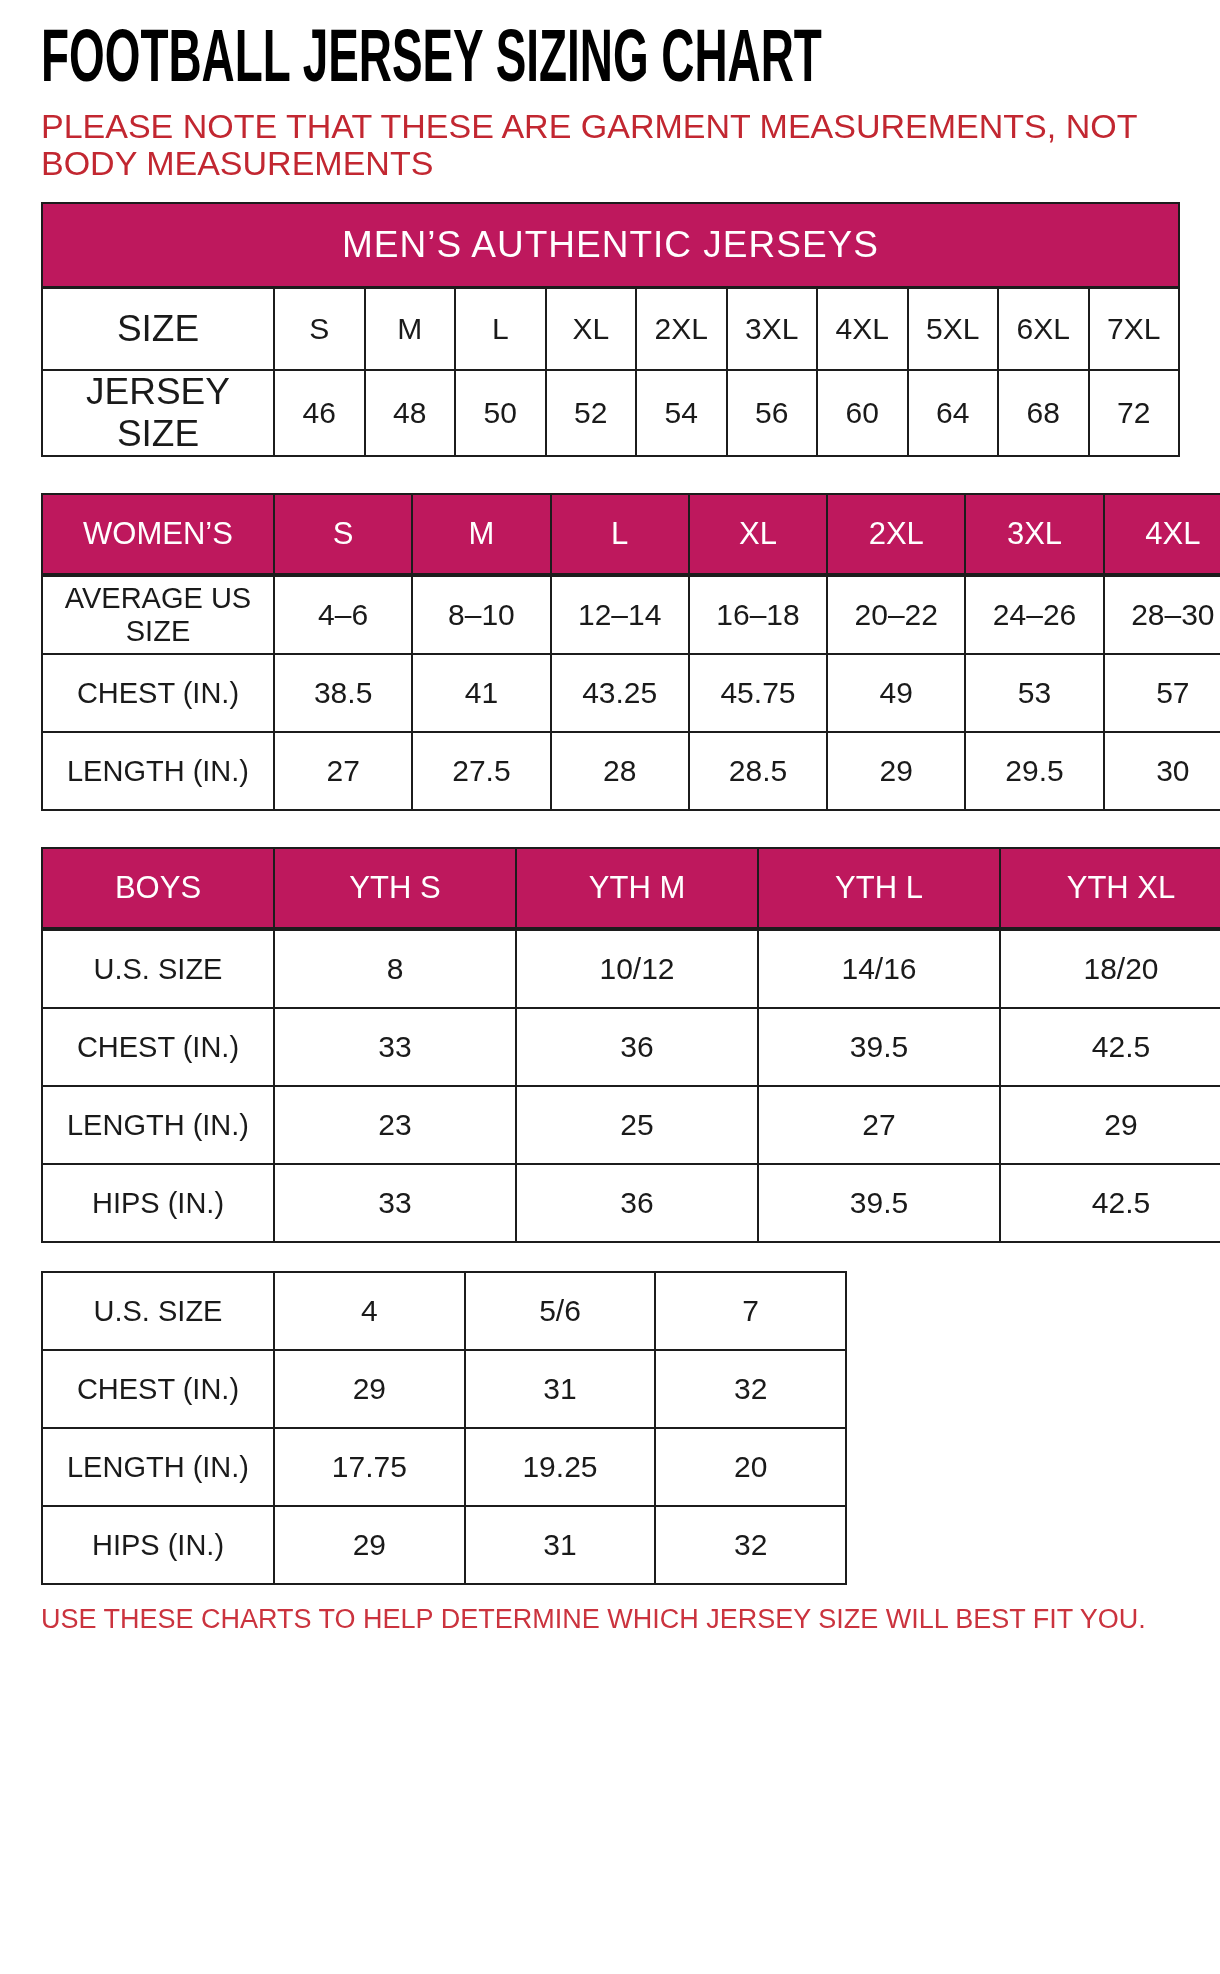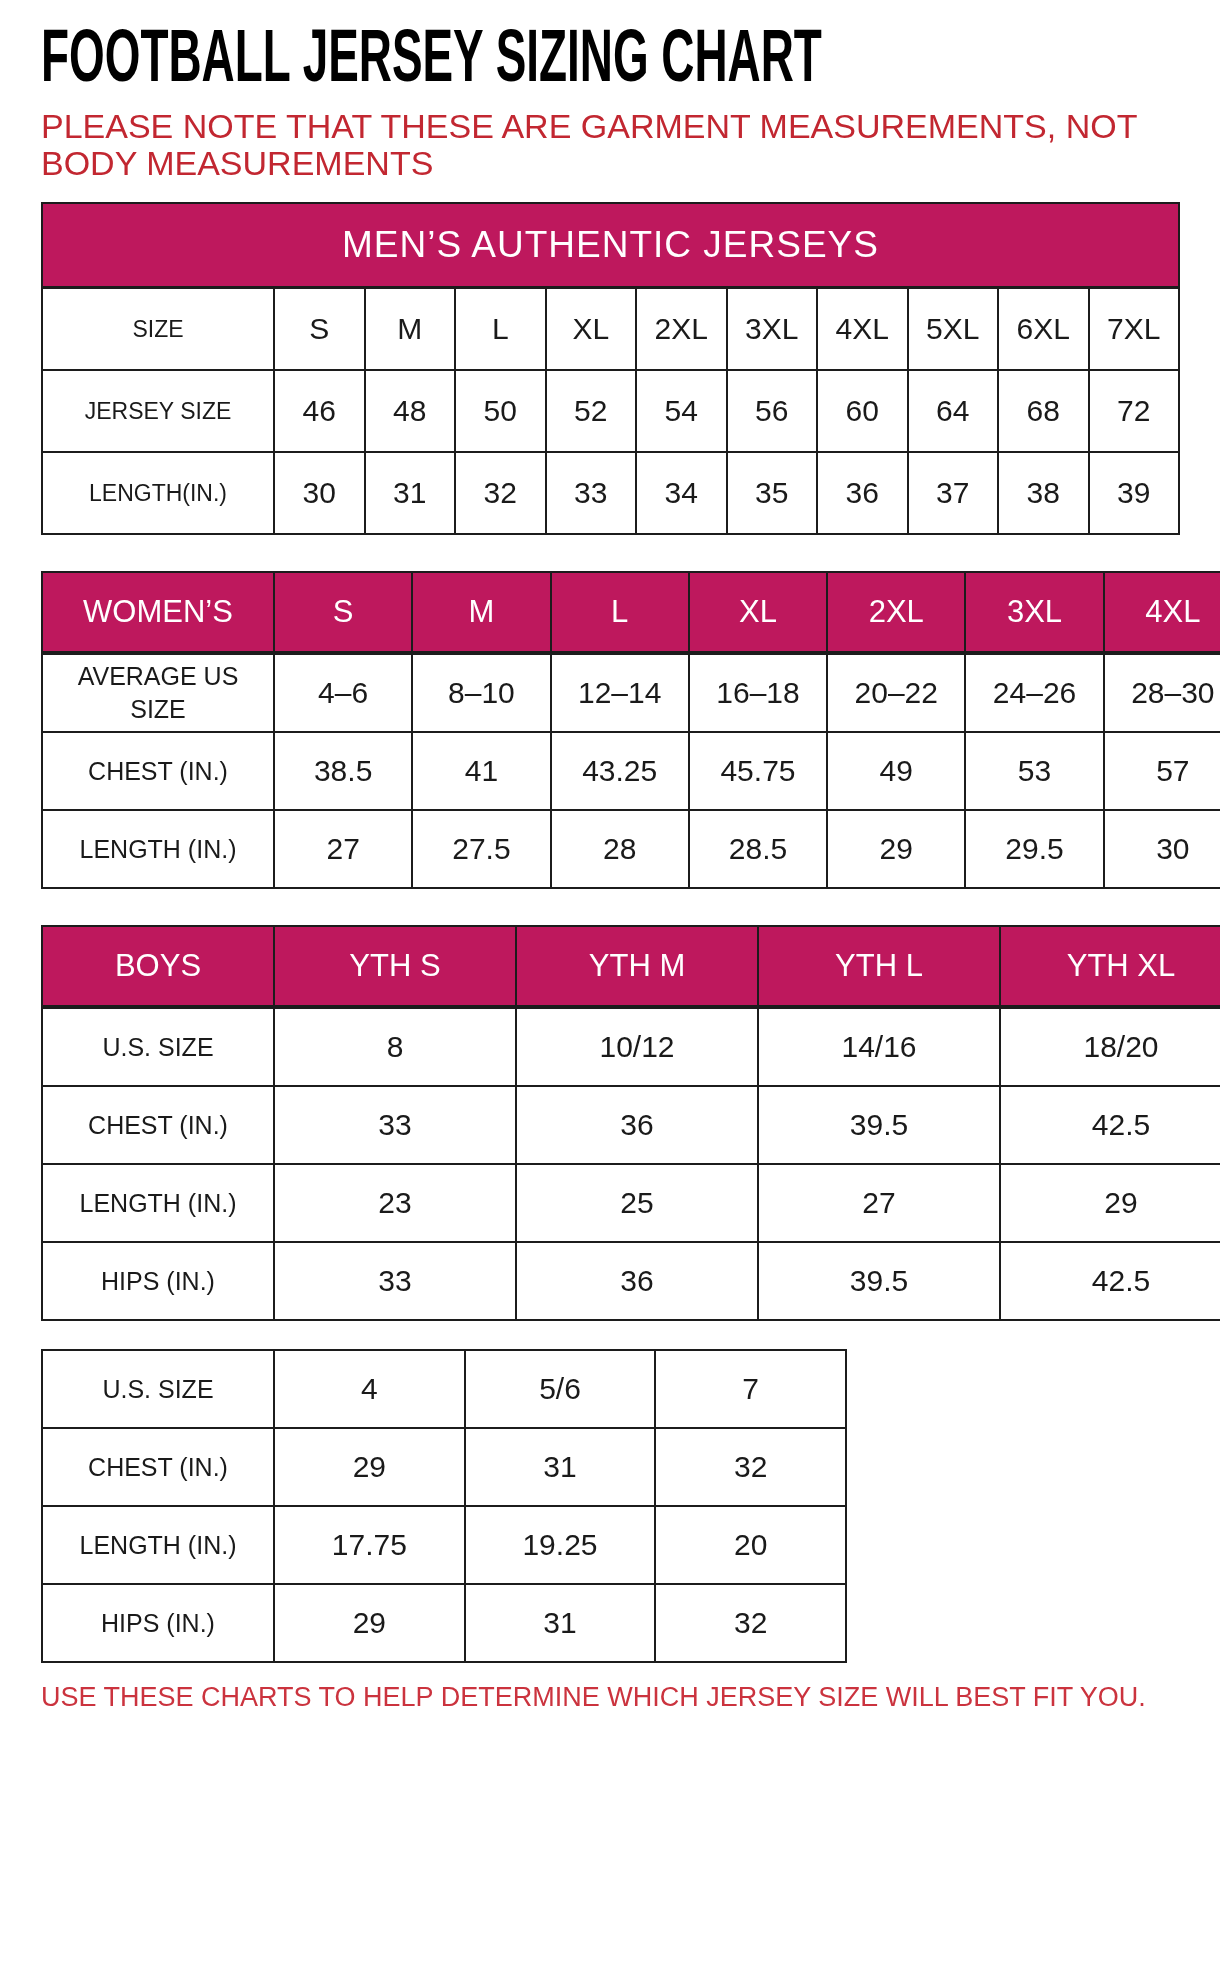--- a/index.html
+++ b/index.html
@@ -27,26 +27,26 @@
     text-align:center; vertical-align:middle;
     padding:0 4px;
     overflow:hidden;
   }
   .gray-row th { background:#be185d; color:#ffffff; font-weight:normal; }
 
   
   .mens { width:1139px; margin-top:20px; }
   .mens .gray-row th { height:82px; font-size:37px; letter-spacing:1px; border-bottom-width:3px; }
   .mens td { height:80px; font-size:30px; }
-  .mens td.lbl { font-size:23px; }
+  .mens td.lbl { font-size:37px; }
 
   
   .sub .gray-row th { height:78px; font-size:31px; border-bottom-width:4px; }
   .sub td { height:76px; font-size:30px; }
-  .sub td.lbl { font-size:25px; line-height:33px;margin-left:23px; }
+  .sub td.lbl { font-size:29px; line-height:33px;margin-left:23px; }
   .womens, .boys { width:1202px; margin-top:36px; }
   .preschool { width:806px; margin-top:28px; }
 
   p.footer {
     margin:17px 0 0 0;
     font-size:27px; line-height:34px;
     color:#CB333E;
     white-space:nowrap;
   }
 </style>
@@ -87,33 +87,20 @@
       <td>48</td>
       <td>50</td>
       <td>52</td>
       <td>54</td>
       <td>56</td>
       <td>60</td>
       <td>64</td>
       <td>68</td>
       <td>72</td>
     </tr>
-    <tr>
-      <td class="lbl">LENGTH(IN.)</td>
-      <td>30</td>
-      <td>31</td>
-      <td>32</td>
-      <td>33</td>
-      <td>34</td>
-      <td>35</td>
-      <td>36</td>
-      <td>37</td>
-      <td>38</td>
-      <td>39</td>
-    </tr>
   </tbody>
     </table>
 
   <table class="tbl sub womens">
     <colgroup>
         <col style="width:232px">
         <col span="7">
       </colgroup>
     <tbody>
         <tr class="gray-row">

